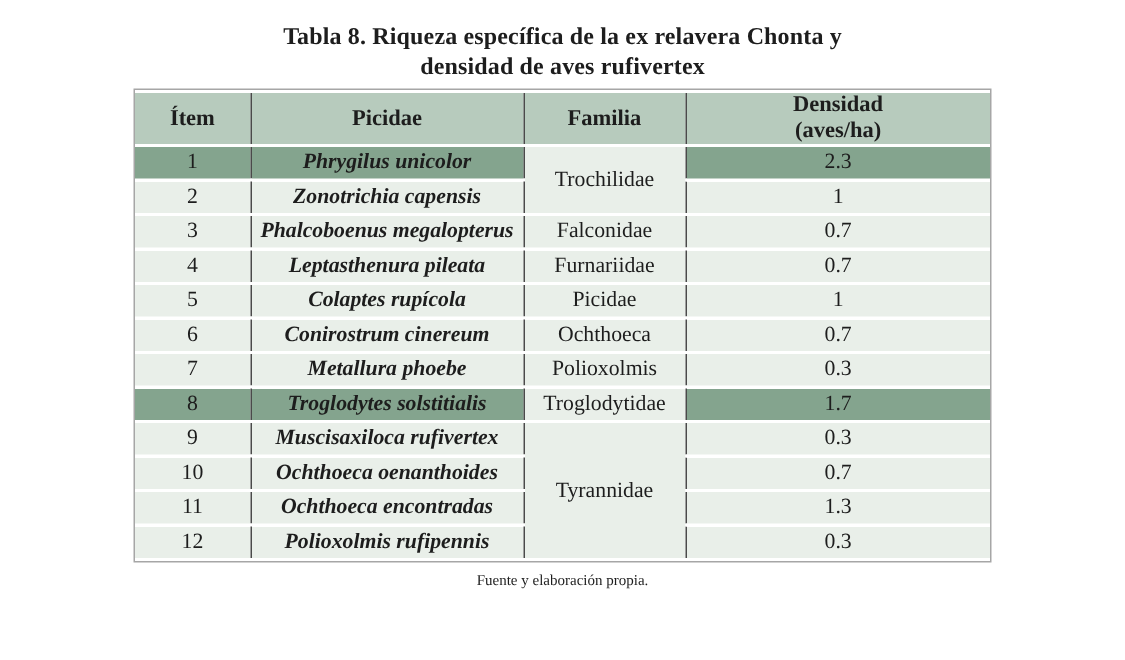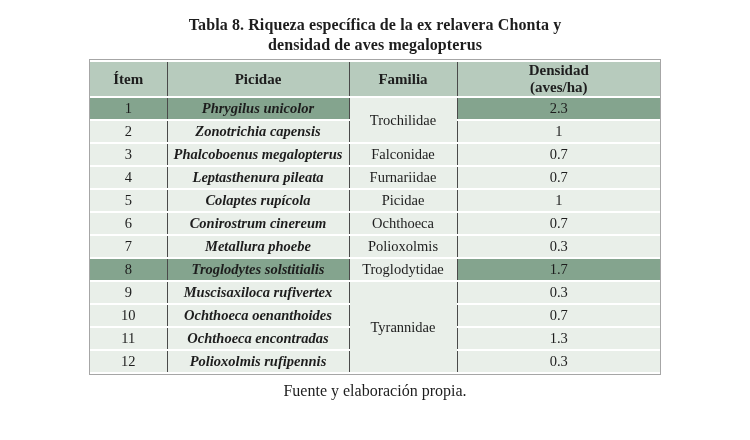--- a/index.html
+++ b/index.html
@@ -44,31 +44,31 @@
     height:34px;line-height:17px;
   }
   tbody td{
     background:var(--row-bg);
     font-size:14.5px;height:21px;line-height:21px;
   }
   tbody td.c-especie{font-weight:bold;font-style:italic;}
   tbody td.hl{background:var(--highlight-bg);}
   tbody td.c-familia{background:var(--row-bg);}
   .footer{
-    text-align:center;font-size:16px;margin-top:7px;
+    text-align:center;font-size:10px;margin-top:7px;
   }
 </style>
 </head>
 <body>
 
 <div class="page">
 
   <div class="title">
     <div>Tabla 8. Riqueza específica de la ex relavera Chonta y</div>
-    <div>densidad de aves megalopterus</div>
+    <div>densidad de aves rufivertex</div>
   </div>
 
   <div class="table-frame">
     <table>
       <colgroup>
         <col class="c1">
           <col class="c2">
           <col class="c3">
           <col class="c4">
       </colgroup>

